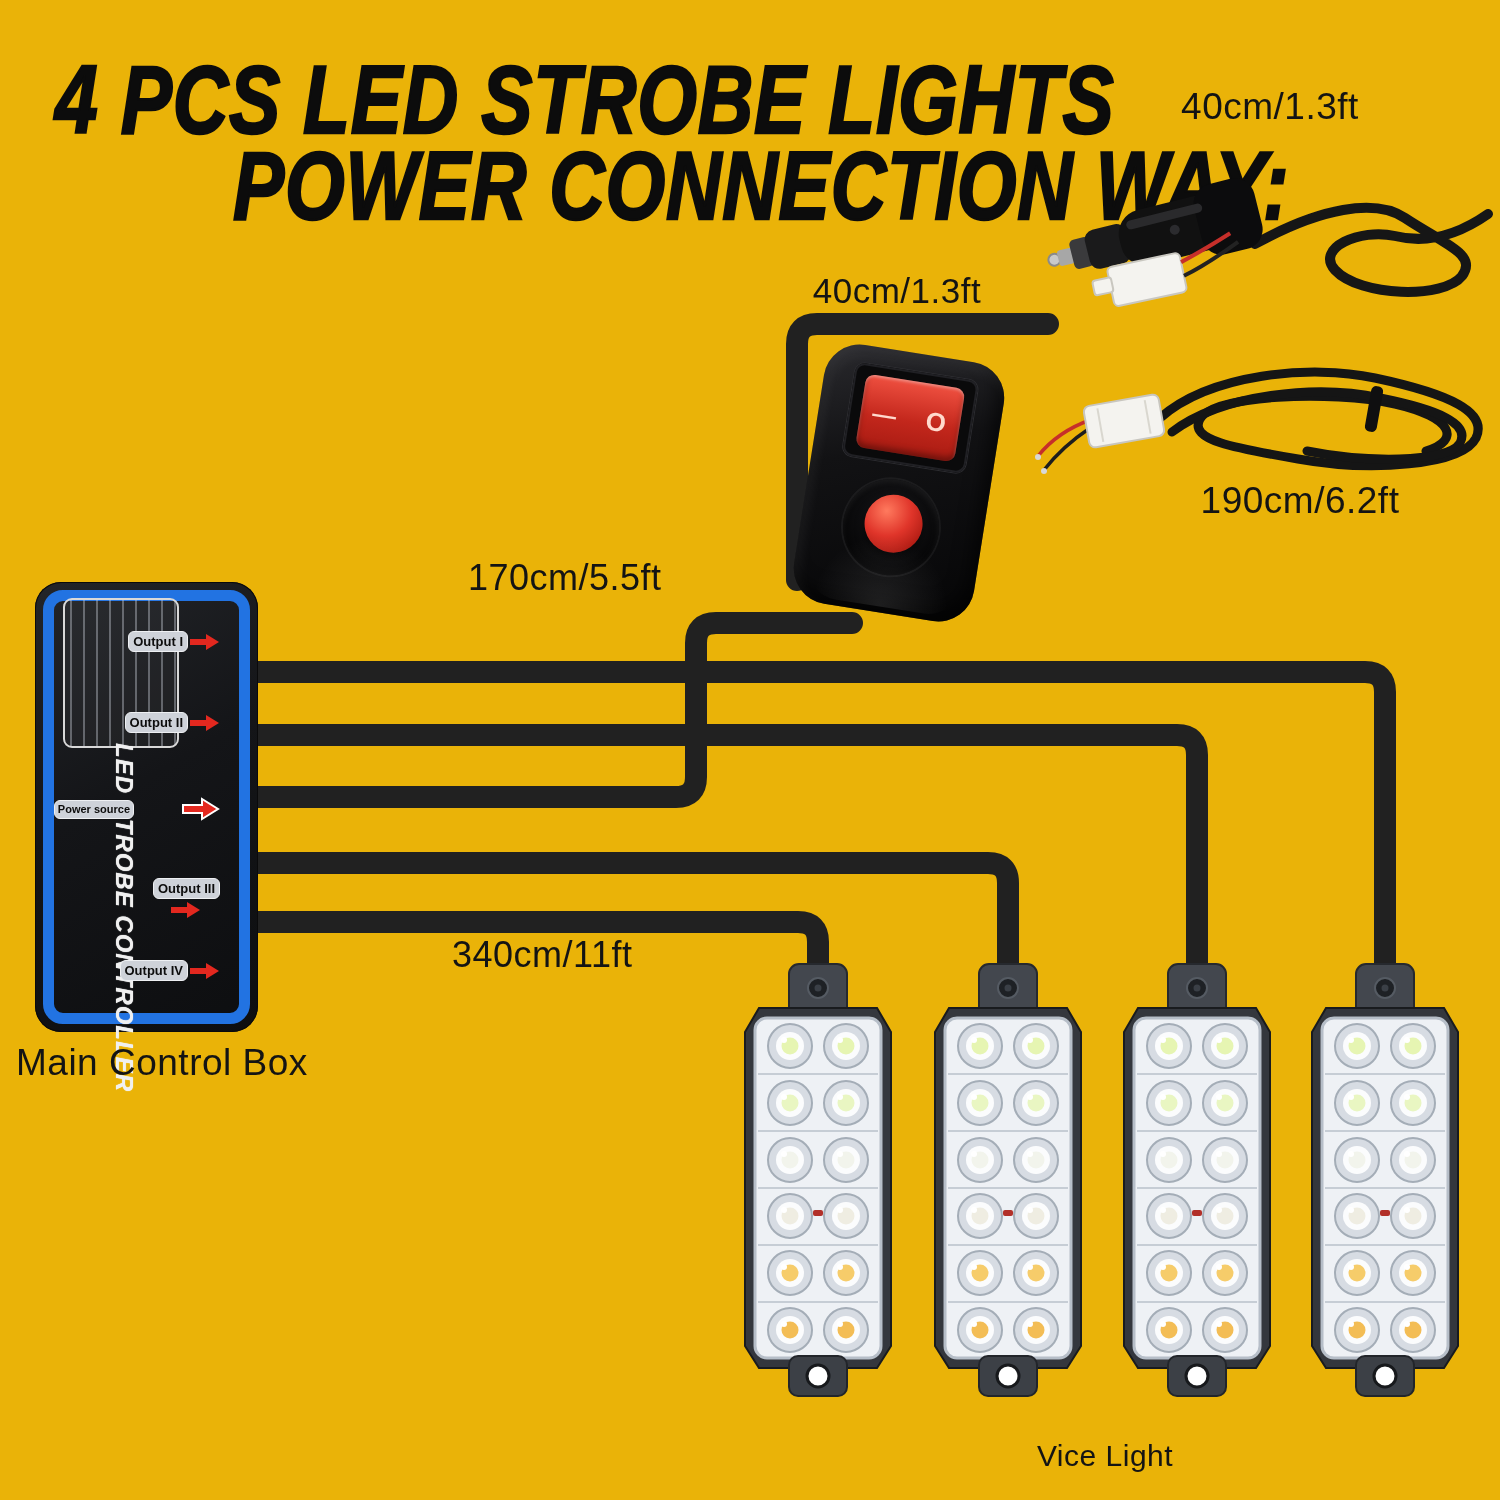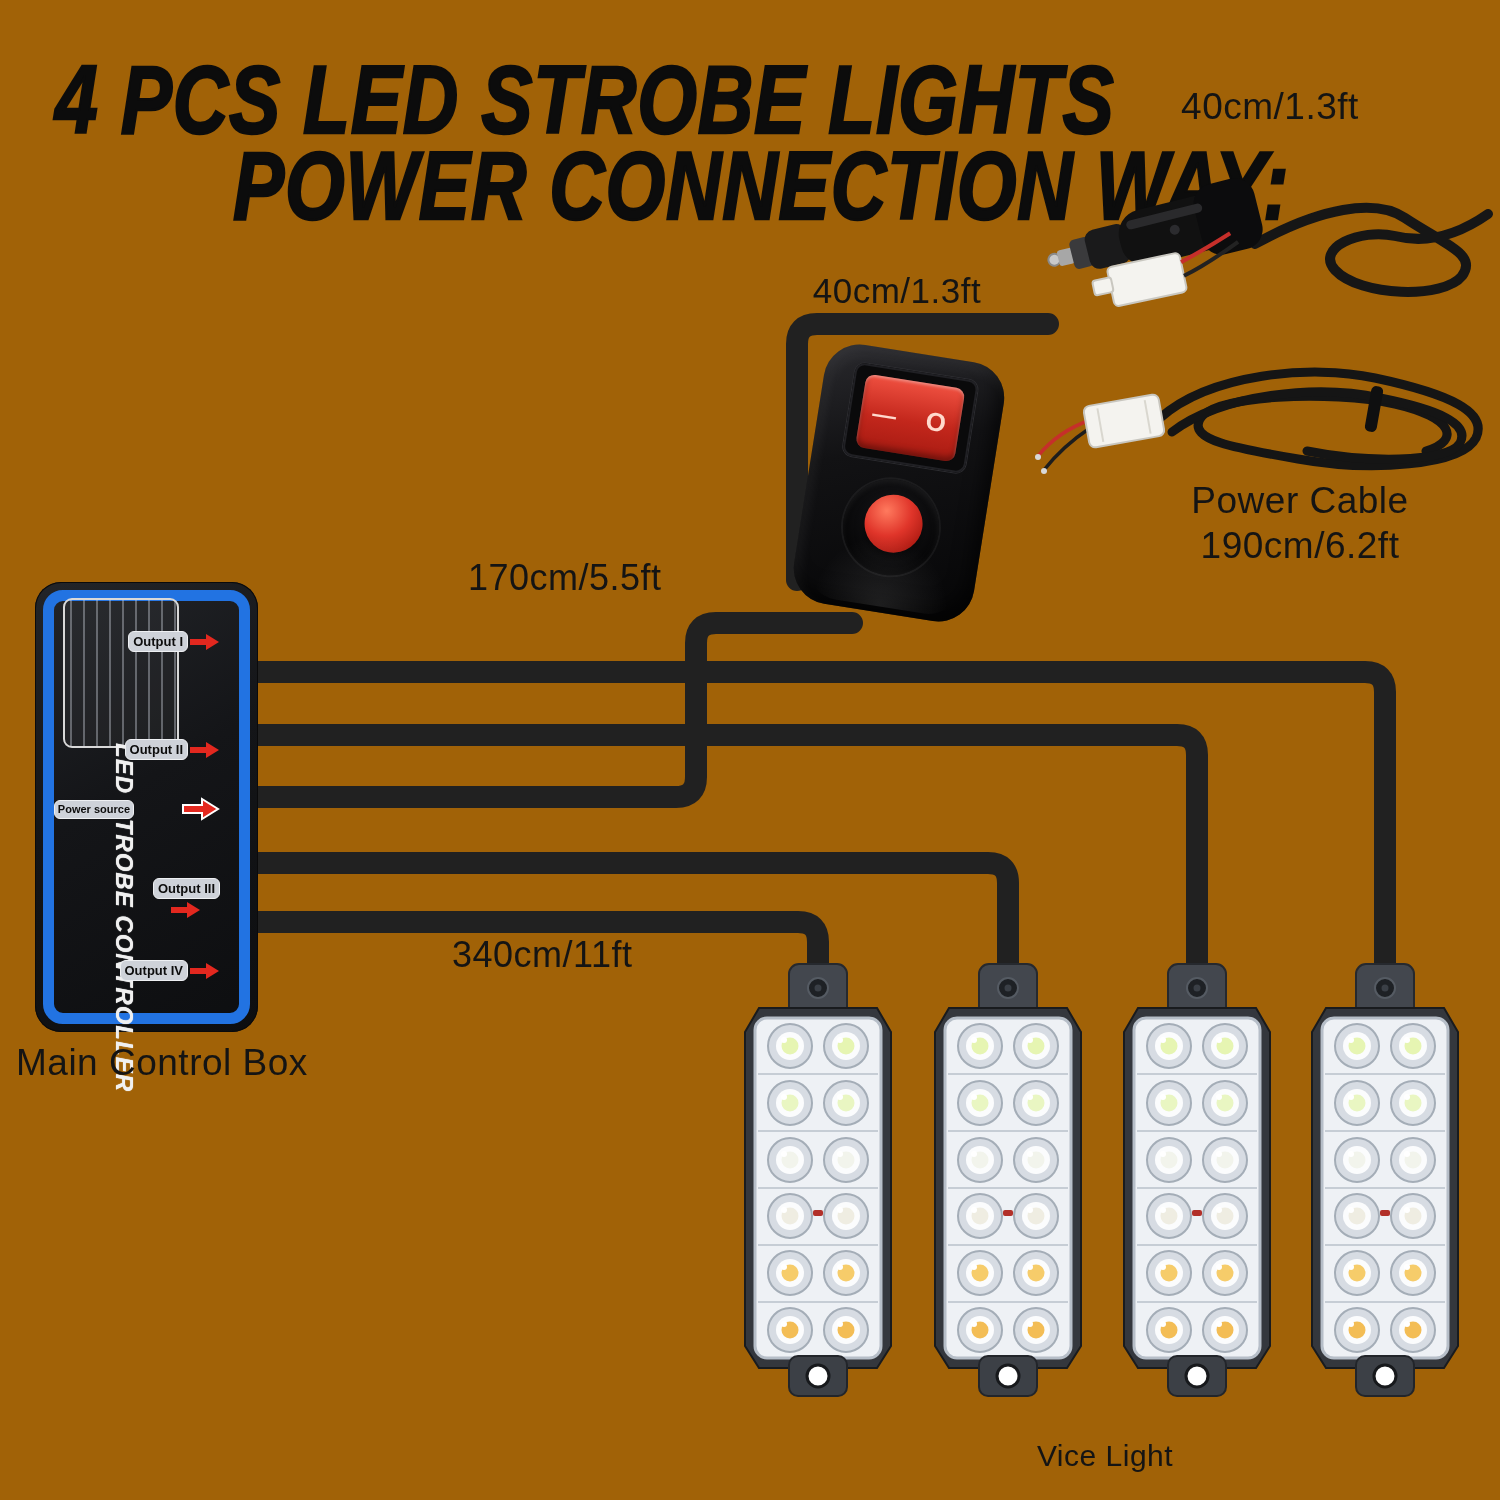--- a/index.html
+++ b/index.html
@@ -1,16 +1,16 @@
 <!DOCTYPE html>
 <html><head>
 <meta charset="utf-8">
 <style>
   html,body{margin:0;padding:0;background:#ffffff;}
-  .canvas{position:relative;width:1500px;height:1500px;background:#a16207;overflow:hidden;
+  .canvas{position:relative;width:1500px;height:1500px;background:#eab308;overflow:hidden;
           font-family:"Liberation Sans",sans-serif;color:#131313;}
   svg{display:block;}
   .abs{position:absolute;}
 
   
   .title-line{position:absolute;white-space:nowrap;font-weight:bold;font-style:italic;
     font-size:96px;line-height:1;color:#0c0c0c;-webkit-text-stroke:2.5px #0c0c0c;
     transform:scaleX(.80);transform-origin:left top;letter-spacing:1px;}
   #title1{left:55px;top:52px;}
   #title2{left:233px;top:138px;}
@@ -127,21 +127,21 @@
     <div class="blue-frame"></div>
     <div class="sticker"></div>
     <div class="devname">LED STROBE CONTROLLER</div>
     <div id="ports">
         <div class="port" style="top: 49px;">
           <span class="plabel">Output I</span>
           <svg width="30" height="18" viewBox="0 0 30 18">
             <polygon points="0,6 16,6 16,1 29,9 16,17 16,12 0,12" fill="#e3281f"></polygon>
           </svg>
         </div>
-        <div class="port" style="top: 130px; margin-top: 27px;">
+        <div class="port" style="top: 130px;">
           <span class="plabel">Output II</span>
           <svg width="30" height="18" viewBox="0 0 30 18">
             <polygon points="0,6 16,6 16,1 29,9 16,17 16,12 0,12" fill="#e3281f"></polygon>
           </svg>
         </div>
         <div class="port ps" style="top: 215px; gap: 48px;">
           <span class="plabel">Power source</span>
           <svg width="38" height="24" viewBox="0 0 38 24">
             <polygon points="1,8 20,8 20,2 36,12 20,22 20,16 1,16" fill="#e3281f" stroke="#ffffff" stroke-width="2"></polygon>
           </svg>
@@ -170,21 +170,20 @@
     </div>
     <div class="btn-recess"></div>
     <div class="btn"></div>
   </div>
 
   <div class="note center" style="left:1060px;top:84px;width:420px;font-size:37px">
     <div>40cm/1.3ft</div>
   </div>
   <div class="note center" style="left:767px;top:270px;width:260px;font-size:35px">40cm/1.3ft</div>
   <div class="note center" style="left:1105px;top:478px;width:390px;font-size:37px">
-    <div>Power Cable</div>
     <div>190cm/6.2ft</div>
   </div>
   <div class="note" style="left:468px;top:556px">170cm/5.5ft</div>
   <div class="note" style="left:452px;top:933px">340cm/11ft</div>
   <div class="note center" style="left:955px;top:1438px;width:300px;font-size:30px">Vice Light</div>
 
   <div id="lights-layer">
       <div class="light" style="left: 743px;">
         <svg width="150" height="442" viewBox="0 0 150 442">
           <rect x="46" y="6" width="58" height="56" rx="10" fill="#43474e" stroke="#26292e" stroke-width="2"></rect>

